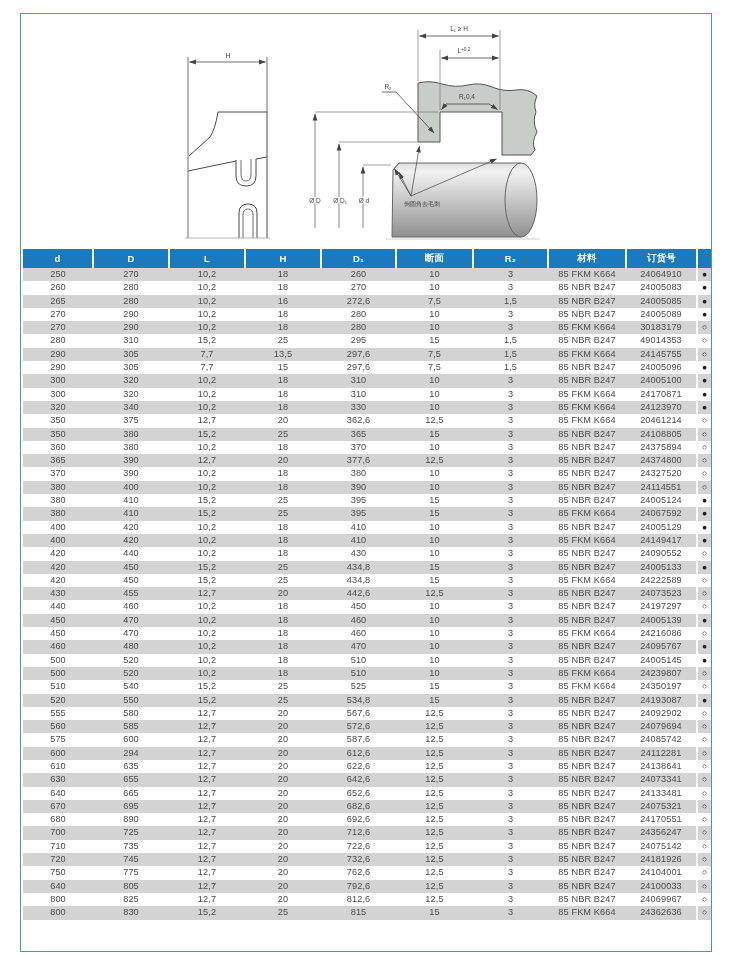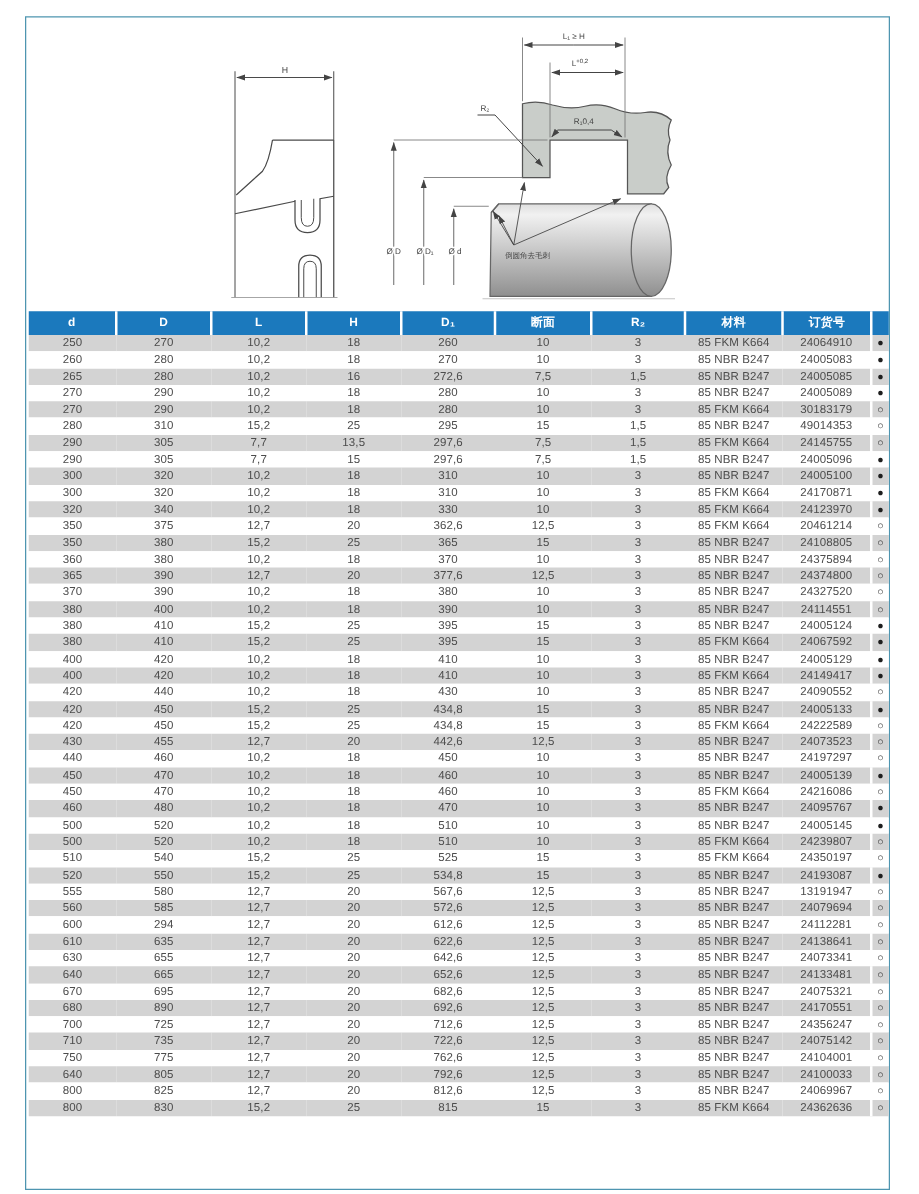--- a/index.html
+++ b/index.html
@@ -563,36 +563,48 @@
           </tr>
           <tr>
             <td>555</td>
             <td>580</td>
             <td>12,7</td>
             <td>20</td>
             <td>567,6</td>
             <td>12,5</td>
             <td>3</td>
             <td>85 NBR B247</td>
-            <td>13191947</td>
+            <td>24092902</td>
             <td>○</td>
           </tr>
           <tr>
             <td>560</td>
             <td>585</td>
             <td>12,7</td>
             <td>20</td>
             <td>572,6</td>
             <td>12,5</td>
             <td>3</td>
             <td>85 NBR B247</td>
             <td>24079694</td>
             <td>○</td>
           </tr>
           <tr>
+            <td>575</td>
+            <td>600</td>
+            <td>12,7</td>
+            <td>20</td>
+            <td>587,6</td>
+            <td>12,5</td>
+            <td>3</td>
+            <td>85 NBR B247</td>
+            <td>24085742</td>
+            <td>○</td>
+          </tr>
+          <tr>
             <td>600</td>
             <td>294</td>
             <td>12,7</td>
             <td>20</td>
             <td>612,6</td>
             <td>12,5</td>
             <td>3</td>
             <td>85 NBR B247</td>
             <td>24112281</td>
             <td>○</td>
@@ -672,20 +684,32 @@
           <tr>
             <td>710</td>
             <td>735</td>
             <td>12,7</td>
             <td>20</td>
             <td>722,6</td>
             <td>12,5</td>
             <td>3</td>
             <td>85 NBR B247</td>
             <td>24075142</td>
+            <td>○</td>
+          </tr>
+          <tr>
+            <td>720</td>
+            <td>745</td>
+            <td>12,7</td>
+            <td>20</td>
+            <td>732,6</td>
+            <td>12,5</td>
+            <td>3</td>
+            <td>85 NBR B247</td>
+            <td>24181926</td>
             <td>○</td>
           </tr>
           <tr>
             <td>750</td>
             <td>775</td>
             <td>12,7</td>
             <td>20</td>
             <td>762,6</td>
             <td>12,5</td>
             <td>3</td>

